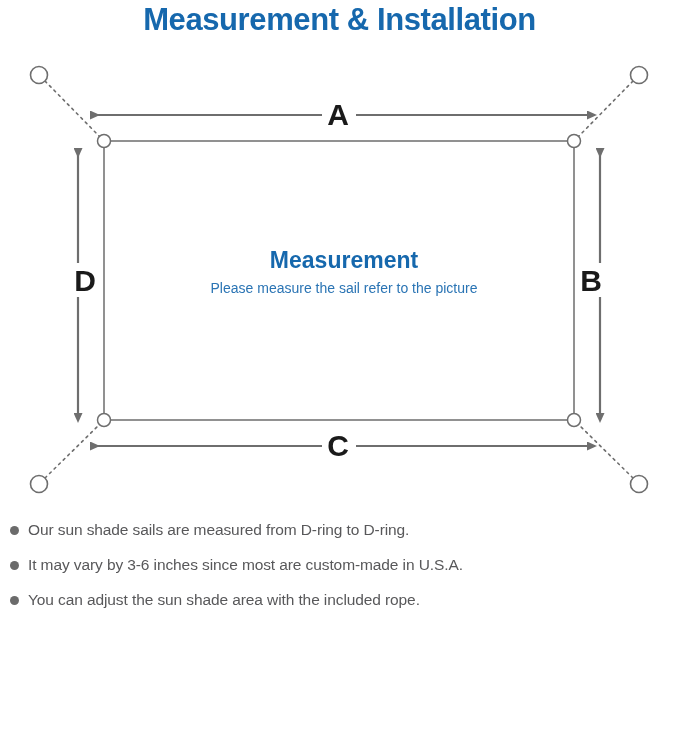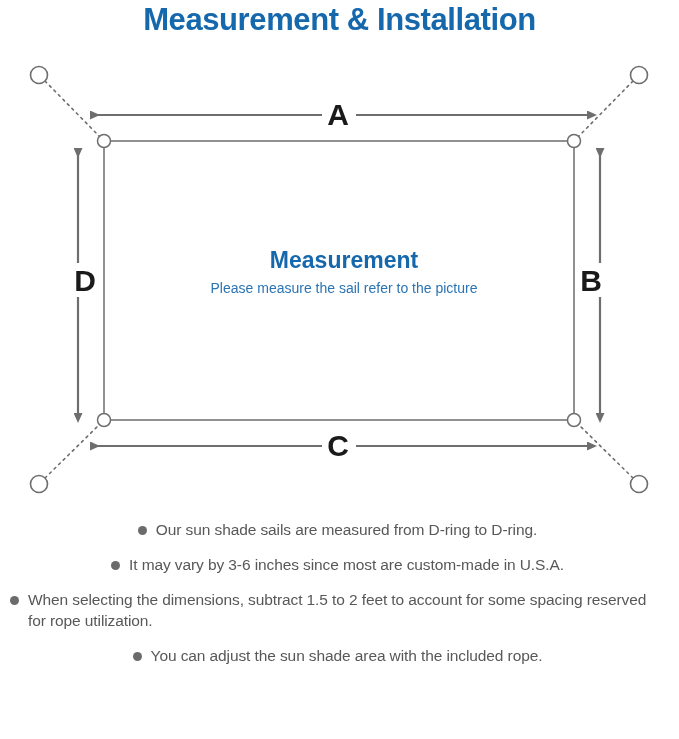--- a/index.html
+++ b/index.html
@@ -61,21 +61,20 @@
     left: 0;
     top: 519px;
     width: 679px;
   }
   .note-row {
     position: relative;
     display: flex;
     align-items: flex-start;
     padding: 0 14px 0 10px;
     margin-bottom: 14px;
-    justify-content: center;
   }
   .bullet {
     flex: 0 0 auto;
     width: 9px;
     height: 9px;
     border-radius: 50%;
     background: #6b6b6b;
     margin-top: 7px;
     margin-right: 9px;
   }
@@ -148,24 +147,20 @@
     <div class="note-row">
       <div class="bullet"></div>
       <div class="note-text">Our sun shade sails are measured from D-ring to D-ring.</div>
     </div>
 
     <div class="note-row">
       <div class="bullet"></div>
       <div class="note-text">It may vary by 3-6 inches since most are custom-made in U.S.A.</div>
     </div>
 
-    <div class="note-row">
-      <div class="bullet"></div>
-      <div class="note-text">When selecting the dimensions, subtract 1.5 to 2 feet to account for some spacing reserved for rope utilization.</div>
-    </div>
 
     <div class="note-row">
       <div class="bullet"></div>
       <div class="note-text">You can adjust the sun shade area with the included rope.</div>
     </div>
 
 
   </div>
 
 </div>

